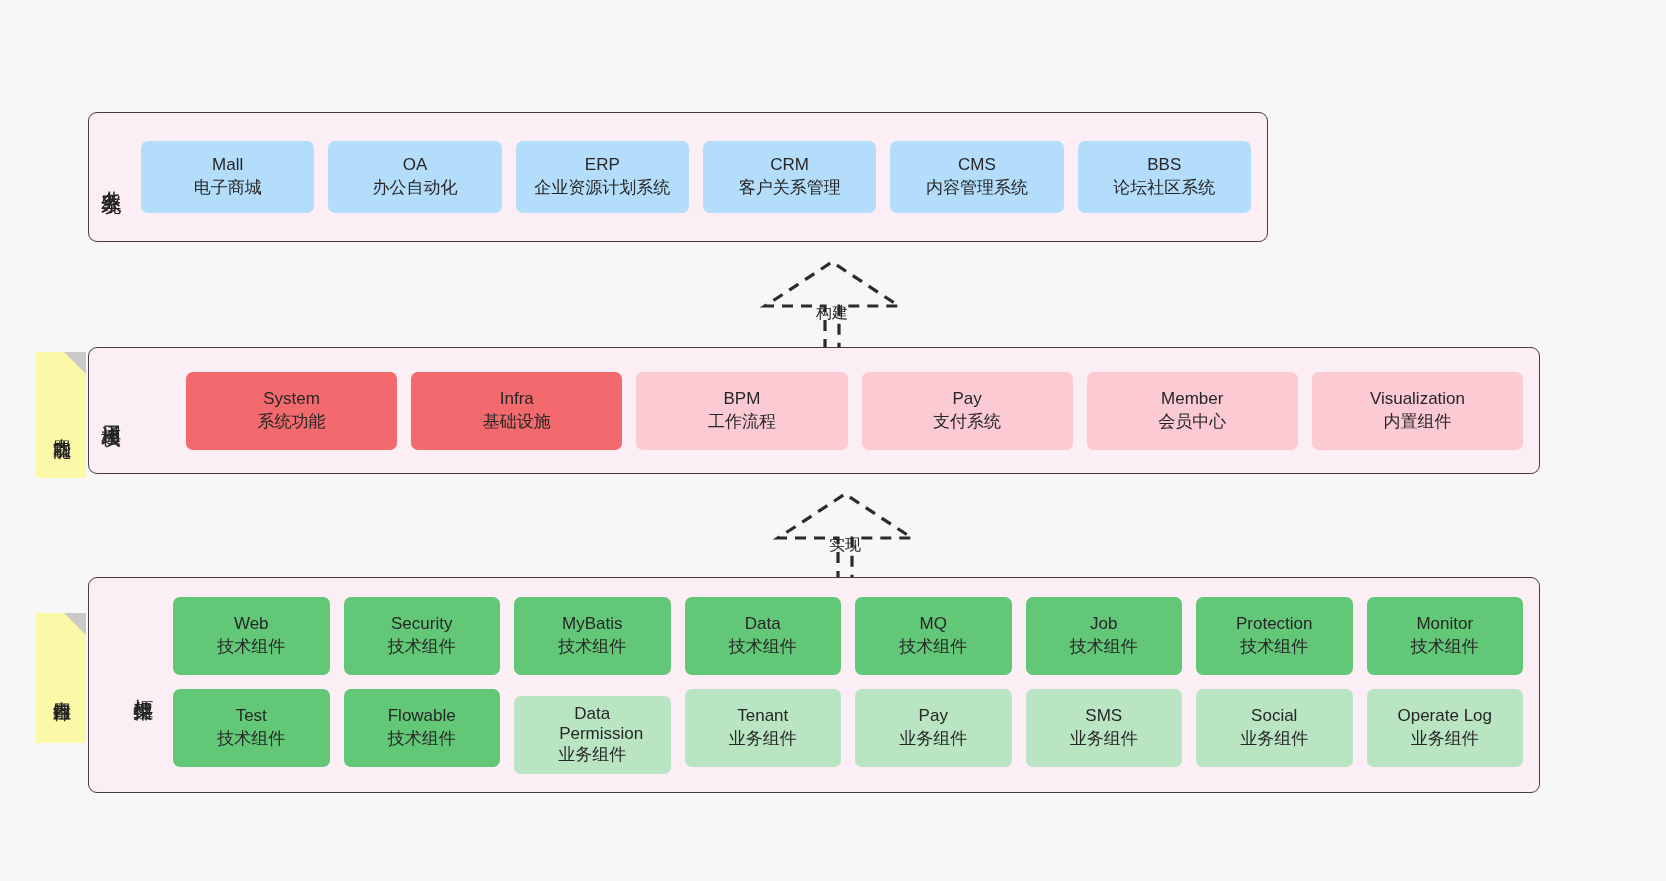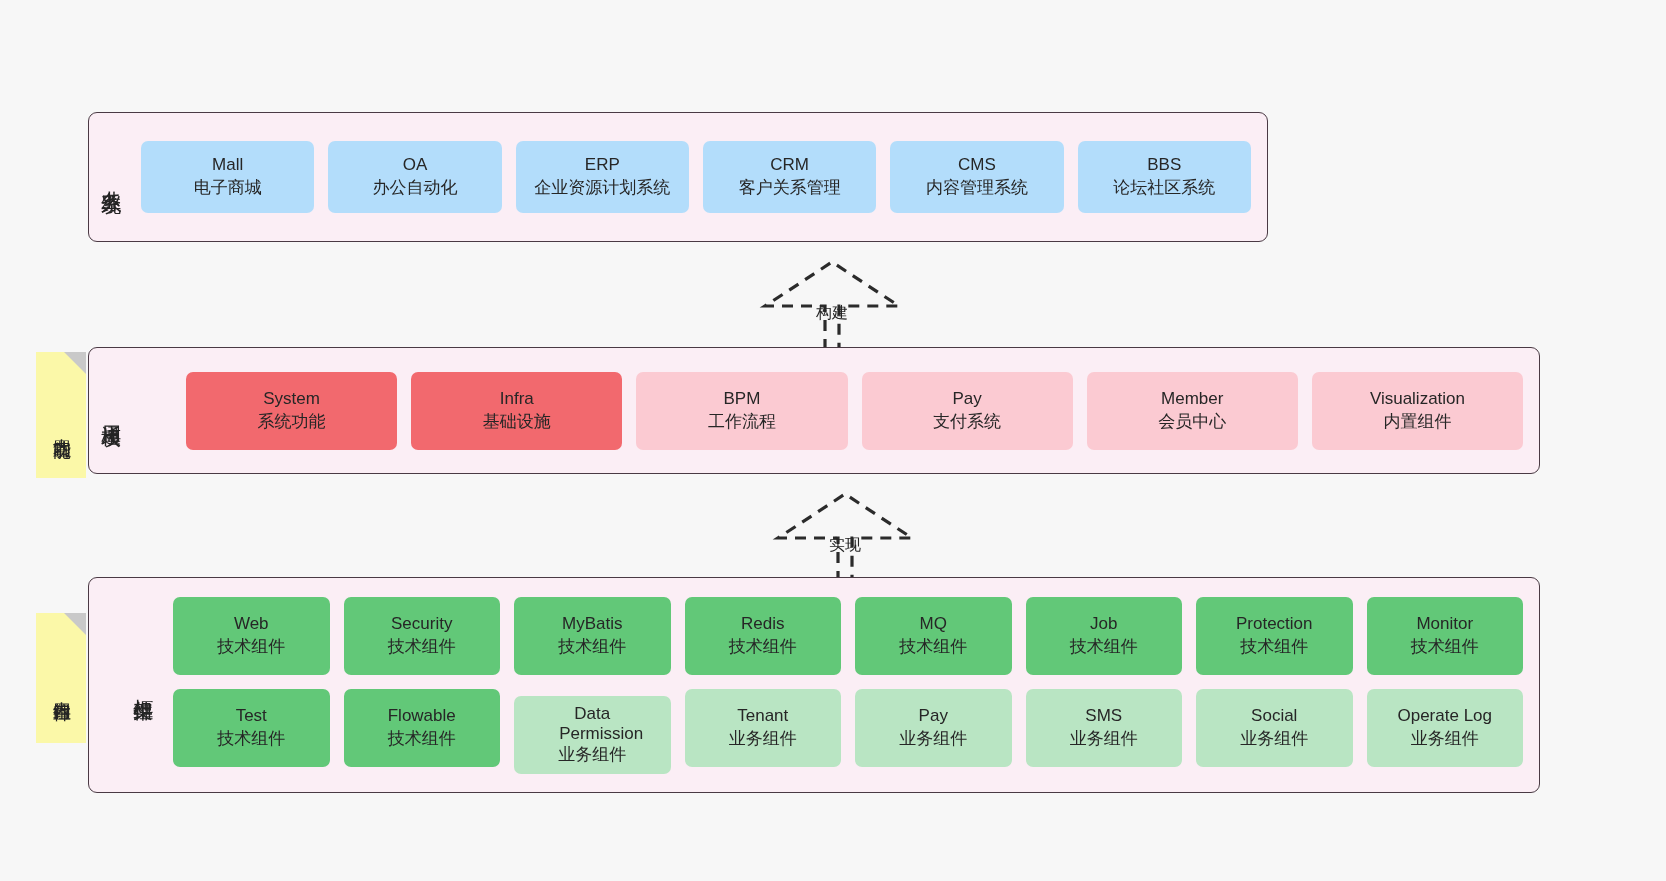--- a/index.html
+++ b/index.html
@@ -233,21 +233,21 @@
         </div>
         <div class="box green-strong" style="height:78px;">
           <span class="b-name">Security</span>
           <span class="b-sub">技术组件</span>
         </div>
         <div class="box green-strong" style="height:78px;">
           <span class="b-name">MyBatis</span>
           <span class="b-sub">技术组件</span>
         </div>
         <div class="box green-strong" style="height:78px;">
-          <span class="b-name">Redis</span>
+          <span class="b-name">Data</span>
           <span class="b-sub">技术组件</span>
         </div>
         <div class="box green-strong" style="height:78px;">
           <span class="b-name">MQ</span>
           <span class="b-sub">技术组件</span>
         </div>
         <div class="box green-strong" style="height:78px;">
           <span class="b-name">Job</span>
           <span class="b-sub">技术组件</span>
         </div>

